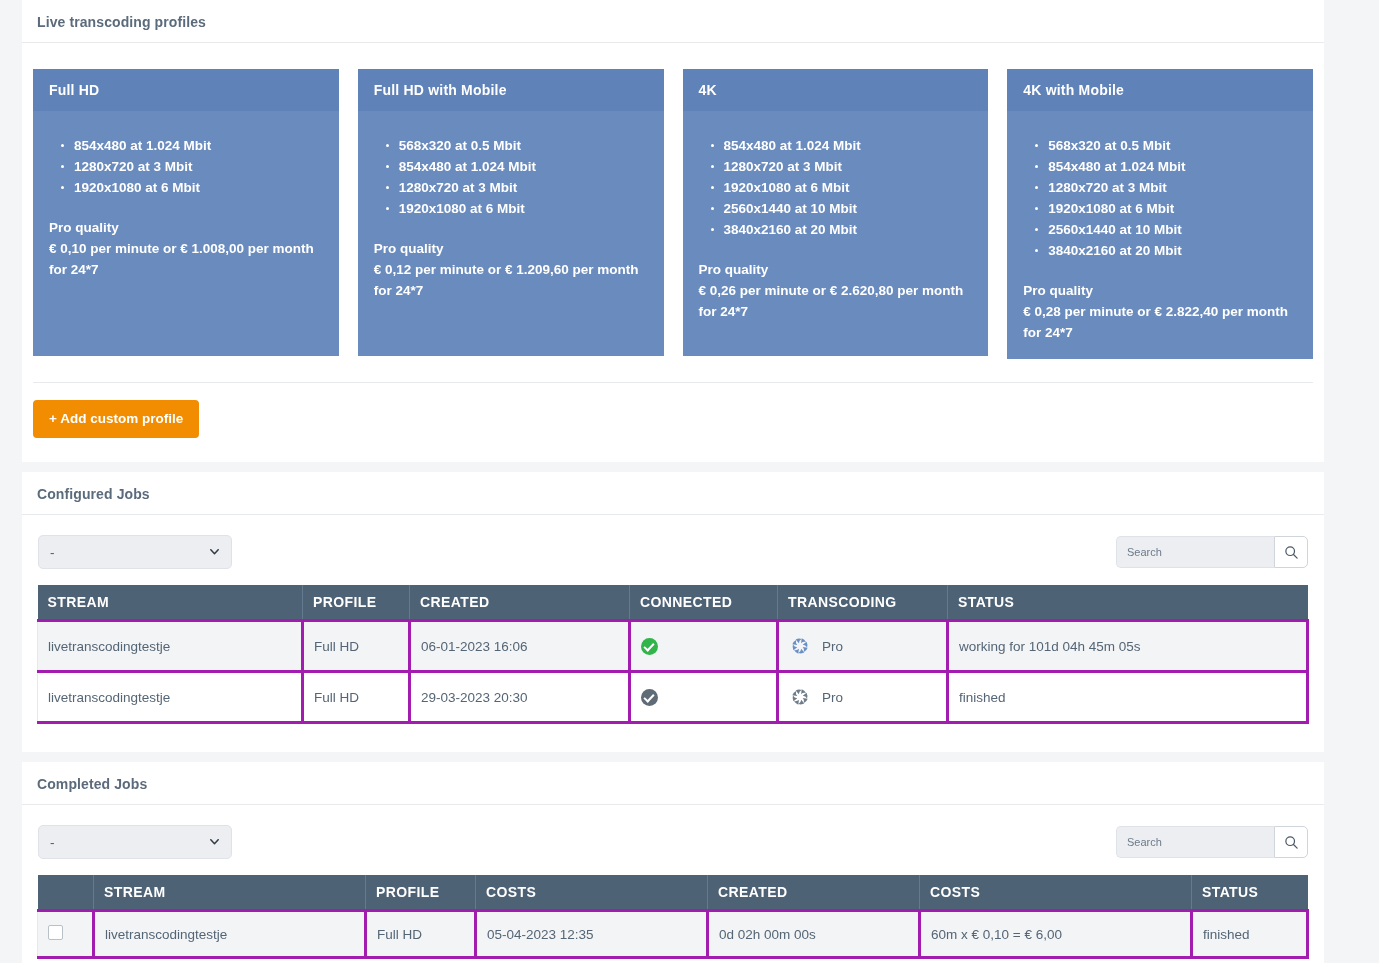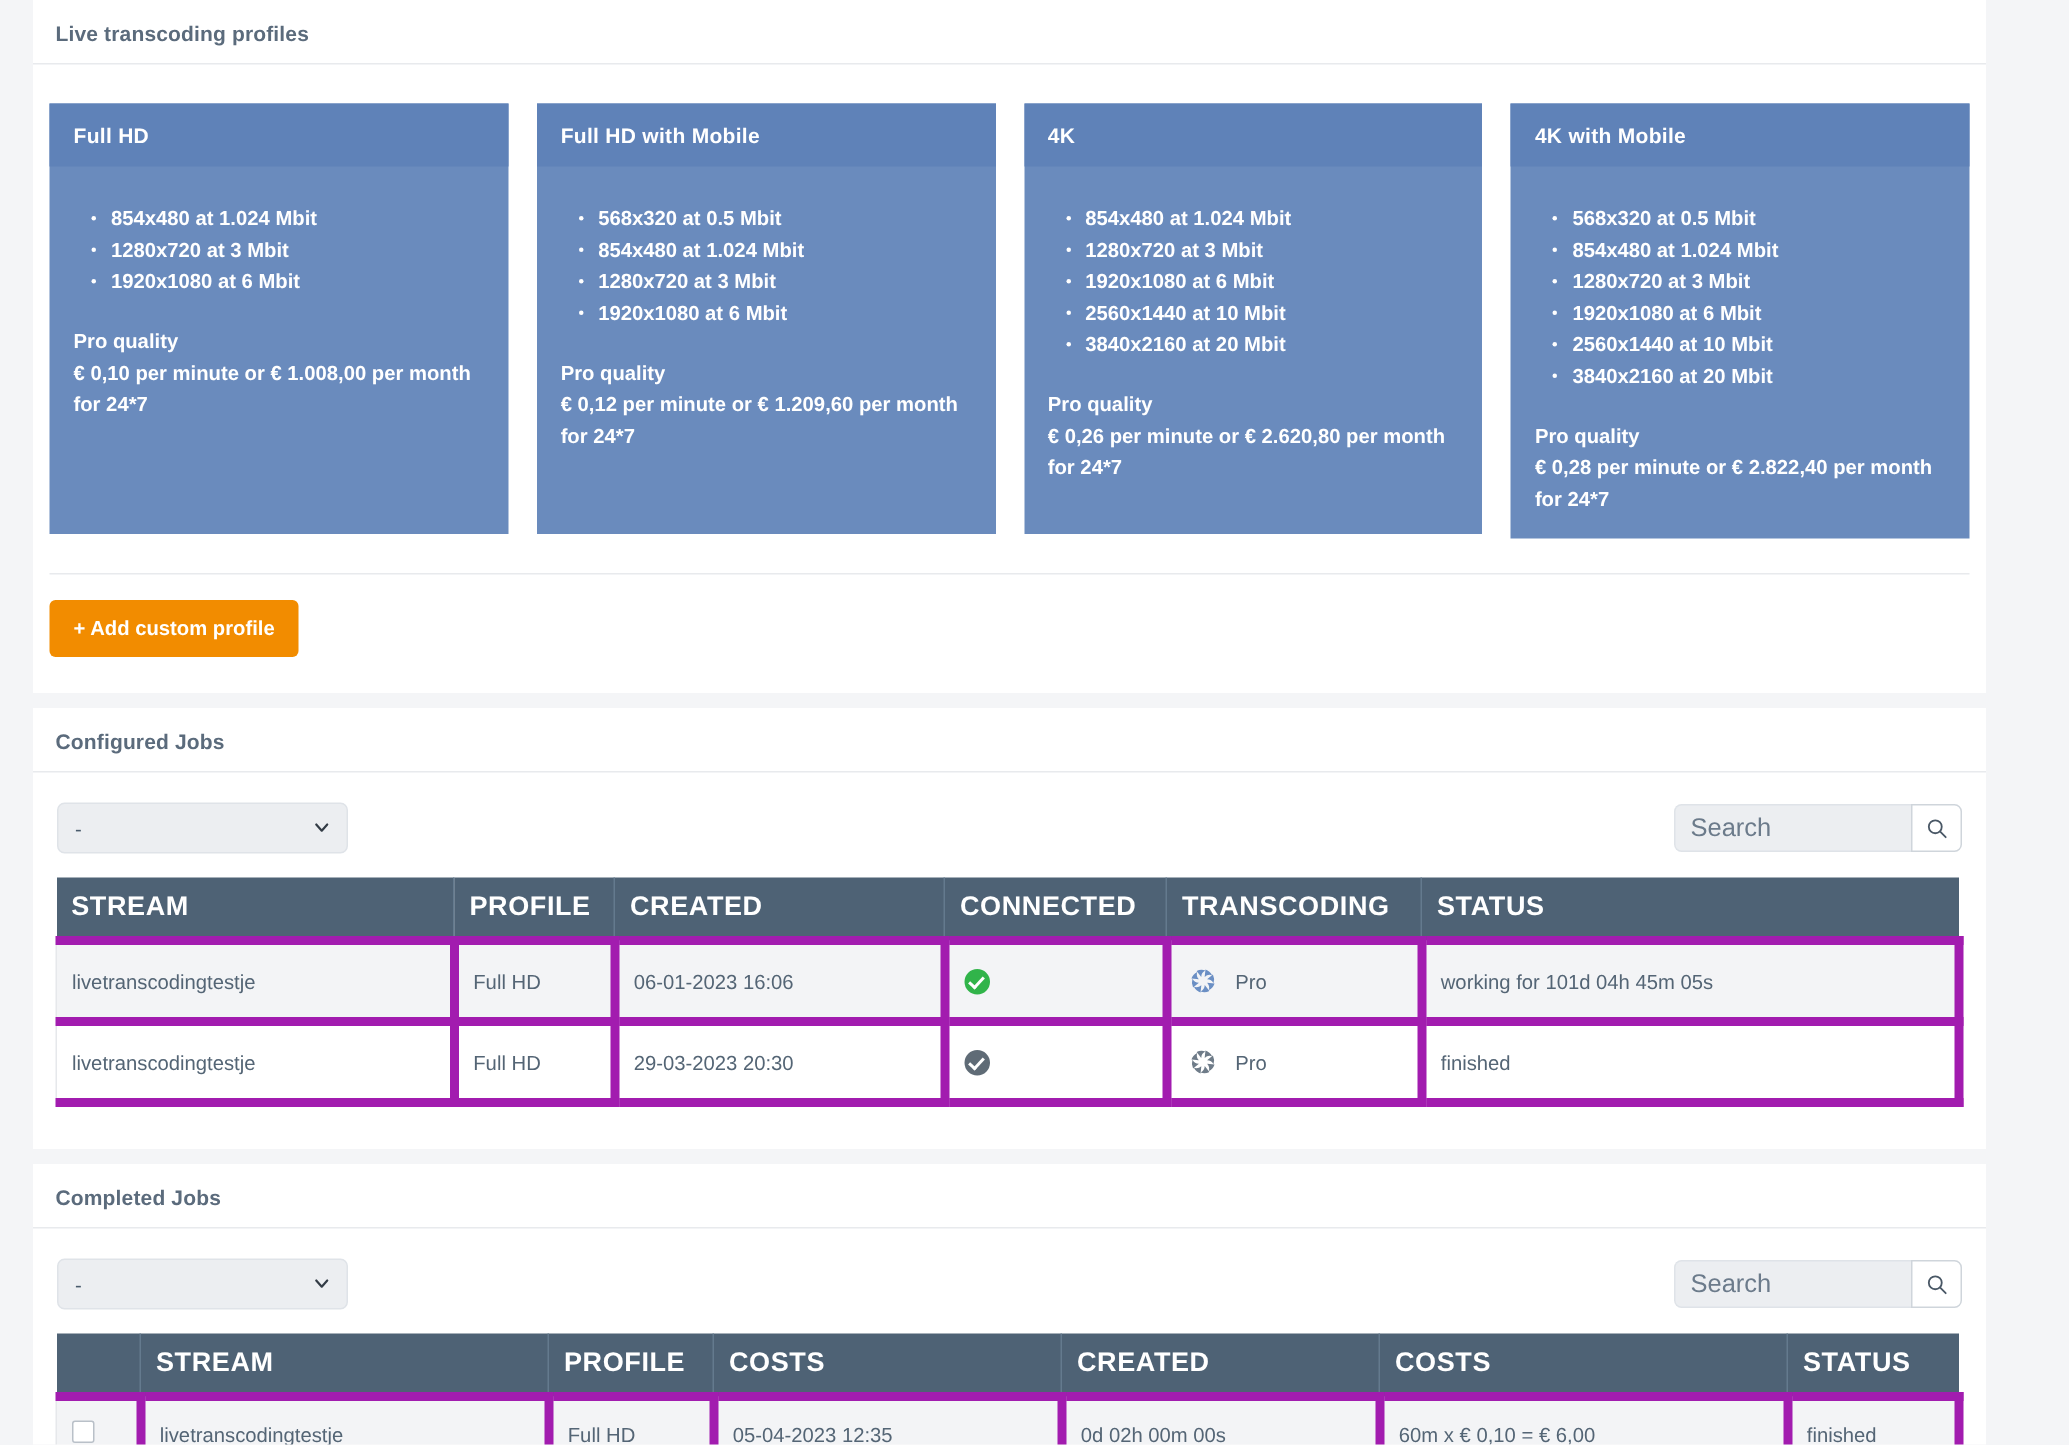--- a/index.html
+++ b/index.html
@@ -119,55 +119,55 @@
     pointer-events: none;
   }
   .search-wrap { display: flex; }
   .search-input {
     width: 158px; height: 32px;
     background: #eceef1;
     border: 1px solid #dfe3e8;
     border-right: none;
     border-radius: 5px 0 0 5px;
     padding: 0 10px;
-    font-size: 17px;
+    font-size: 11px;
     color: #495b6c;
     font-family: "Liberation Sans", sans-serif;
     outline: none;
   }
   .search-input::placeholder { color: #6c7b8b; opacity: 1; }
   .search-btn {
     width: 34px; height: 32px;
     background: #ffffff;
     border: 1px solid #cfd5db;
     border-radius: 0 5px 5px 0;
     display: flex; align-items: center; justify-content: center;
     cursor: pointer;
     padding: 0;
   }
 
   
   table { border-collapse: collapse; width: 100%; }
   thead th {
     background: #4e6275;
     color: #ffffff;
-    font-size: 18px;
+    font-size: 14px;
     font-weight: bold;
     letter-spacing: 0.4px;
     text-align: left;
     padding: 9px 10px 9px 10px;
     border-right: 1px solid #647a8e;
     height: 33px;
   }
   thead th:last-child { border-right: none; }
   tbody td {
     font-size: 13.5px;
     color: #546575;
     padding: 13px 10px;
-    border: 6px solid #a21caf;
+    border: 3px solid #a21caf;
     height: 44px;
     vertical-align: middle;
   }
   tbody tr.alt td { background: #f3f4f6; }
   tbody tr td:first-child { border-left: 1px solid #e6e8eb; }
 
   .badge {
     display: inline-block;
     width: 17px; height: 17px;
     border-radius: 50%;

